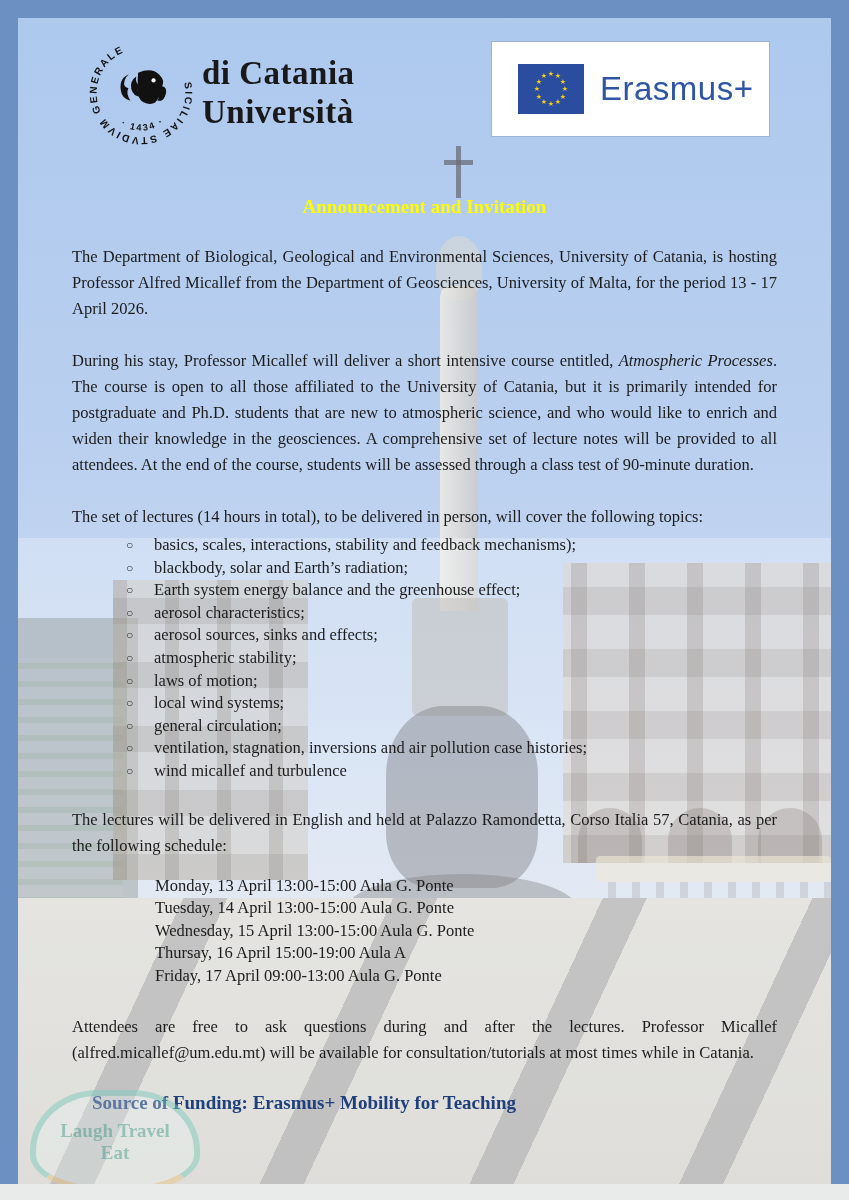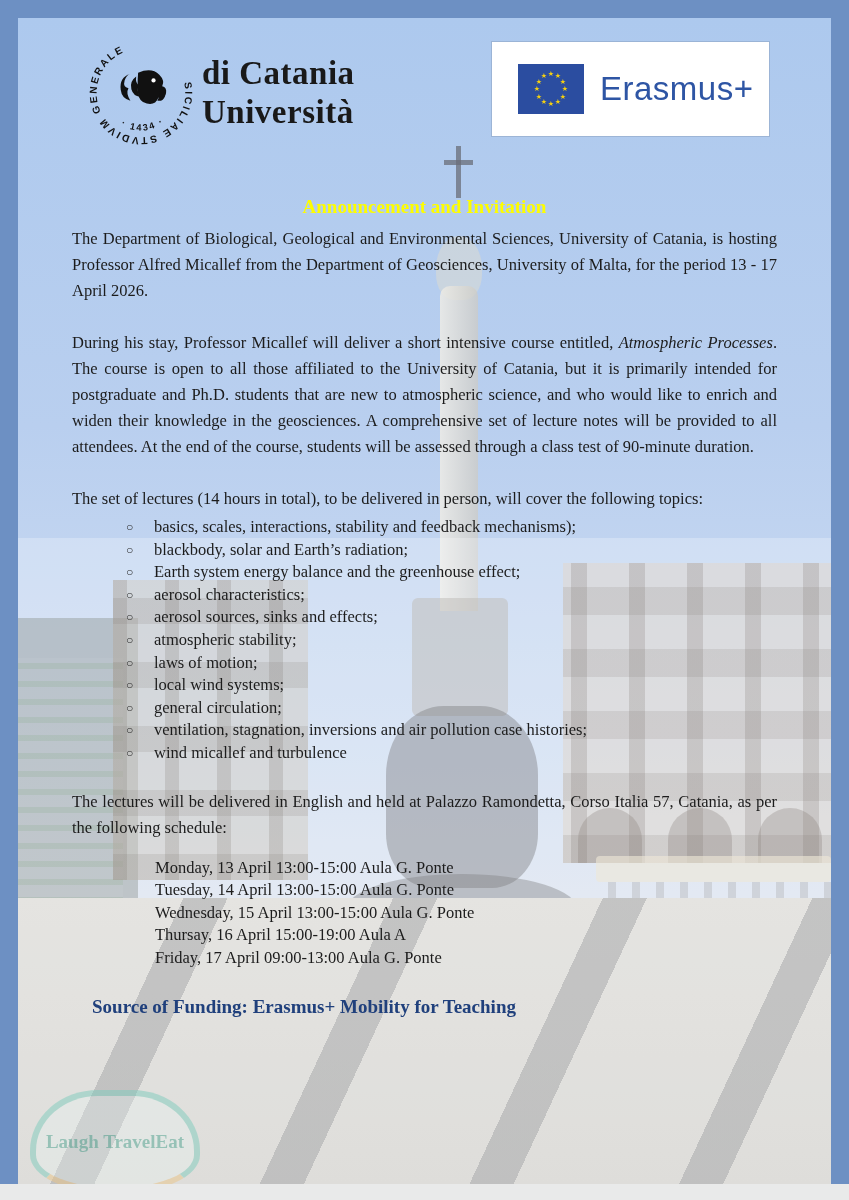--- a/index.html
+++ b/index.html
@@ -67,37 +67,37 @@
   .wash { position:absolute; left:0; top:520px; width:813px; height:646px;
     background:rgba(255,255,255,.26); }
   
   .watermark { position:absolute; left:12px; top:1072px; width:170px; height:104px;
     opacity:.55; z-index:2; }
   .wm-shape { position:absolute; inset:0;
     background:rgba(235,248,245,.55);
     border:6px solid rgba(110,198,180,.8);
     border-bottom-color:rgba(235,190,120,.8);
     border-radius:48% 48% 60% 60% / 70% 70% 45% 45%; }
-  .wm-text { position:absolute; inset:0; display:flex; flex-direction:row;
+  .wm-text { position:absolute; inset:0; display:flex; flex-direction:column;
     align-items:center; justify-content:center; color:#5cab99;
     font-weight:bold; font-size:19px; line-height:22px; text-align:center; }
   
   .content { position:absolute; inset:0; z-index:1; color:#1c1c1c; }
   .header { position:relative; height:176px; }
   .seal { position:absolute; left:70px; top:22px; width:106px; height:106px; }
   .wordmark { position:absolute; left:184px; top:36px; color:#191919;
     font-size:33px; font-weight:bold; line-height:39px; letter-spacing:.5px; }
   .erasmus-box { position:absolute; left:474px; top:24px; width:277px; height:94px;
     background:#ffffff; display:flex; align-items:center; padding-left:26px;
     box-shadow:0 0 0 1px rgba(120,140,170,.35); }
   .eu-flag { width:66px; height:50px; }
   .erasmus-label { font-family:"Liberation Sans","DejaVu Sans",sans-serif;
     font-size:33px; color:#2e55a4; margin-left:16px; letter-spacing:.5px; }
   .title { text-align:center; color:#fdfd00; font-weight:bold; font-size:19px;
-    margin:2px 74px 8px; }
+    margin:2px 74px 26px; }
   .para { margin:0 54px 26px; font-size:16.5px; line-height:26px;
     text-align:justify; }
   .para.tight { margin-bottom:0; }
   .topics { list-style:none; margin:4px 74px 24px; }
   .topics li { display:flex; line-height:22.6px; font-size:16.5px; }
   .bullet { width:28px; margin-left:34px; font-size:12px; color:#2a2a2a; }
   .schedule { margin:16px 74px 26px 137px; font-size:16.5px; line-height:22.6px; }
   .funding { margin:0 74px; font-size:19px; font-weight:bold; color:#20407c; }
   em { font-style:italic; }
 </style>
@@ -245,19 +245,20 @@
     <p class="para tight">The lectures will be delivered in English and held at Palazzo Ramondetta, Corso Italia 57, Catania, as per the following schedule:</p>
 
     <div class="schedule">
       <div>Monday, 13 April 13:00-15:00 Aula G. Ponte</div>
       <div>Tuesday, 14 April 13:00-15:00 Aula G. Ponte</div>
       <div>Wednesday, 15 April 13:00-15:00 Aula G. Ponte</div>
       <div>Thursay, 16 April 15:00-19:00 Aula A</div>
       <div>Friday, 17 April 09:00-13:00 Aula G. Ponte</div>
     </div>
 
+    <p class="para">Attendees are free to ask questions during and after the lectures. Professor Micallef (alfred.micallef@um.edu.mt) will be available for consultation/tutorials at most times while in Catania.</p>
 
     <p class="funding">Source of Funding: Erasmus+ Mobility for Teaching</p>
 
   </div>
 </div>
 
 <div class="bottom-strip"></div>
 
 </body></html>

